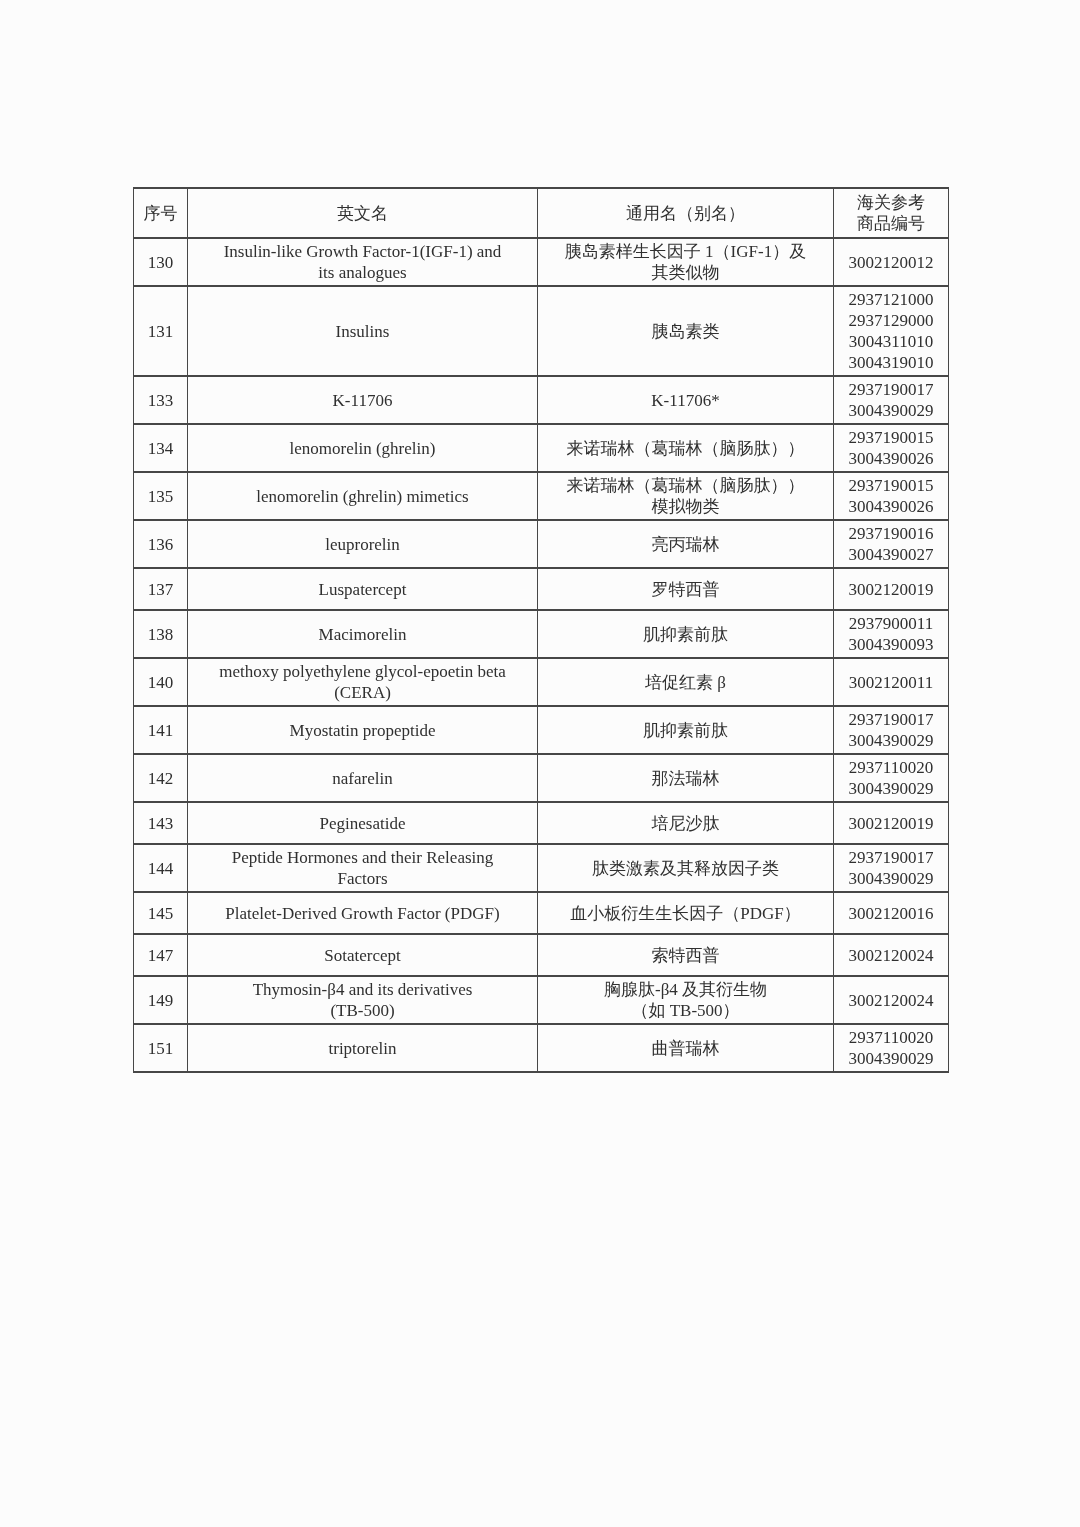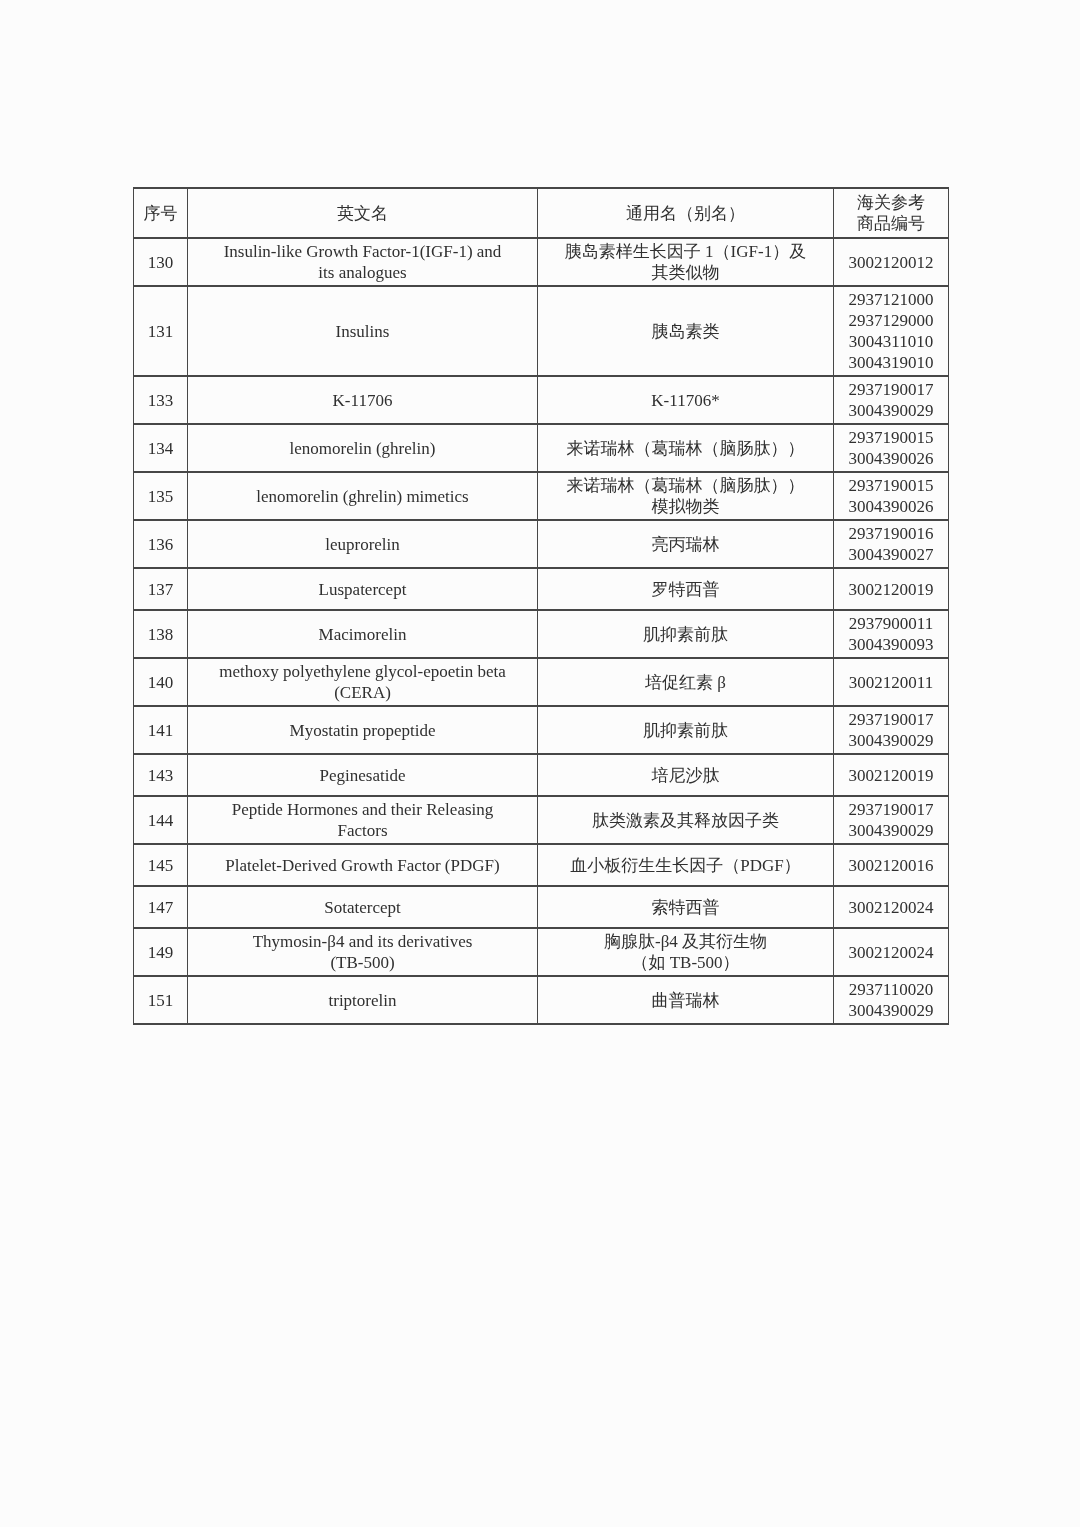--- a/index.html
+++ b/index.html
@@ -140,20 +140,27 @@
           <td>3002120011</td>
         </tr>
         <tr>
           <td>141</td>
           <td>Myostatin propeptide</td>
           <td>肌抑素前肽</td>
           <td>2937190017
 3004390029</td>
         </tr>
         <tr>
+          <td>142</td>
+          <td>nafarelin</td>
+          <td>那法瑞林</td>
+          <td>2937110020
+3004390029</td>
+        </tr>
+        <tr>
           <td>143</td>
           <td>Peginesatide</td>
           <td>培尼沙肽</td>
           <td>3002120019</td>
         </tr>
         <tr>
           <td>144</td>
           <td>Peptide Hormones and their Releasing
 Factors</td>
           <td>肽类激素及其释放因子类</td>

